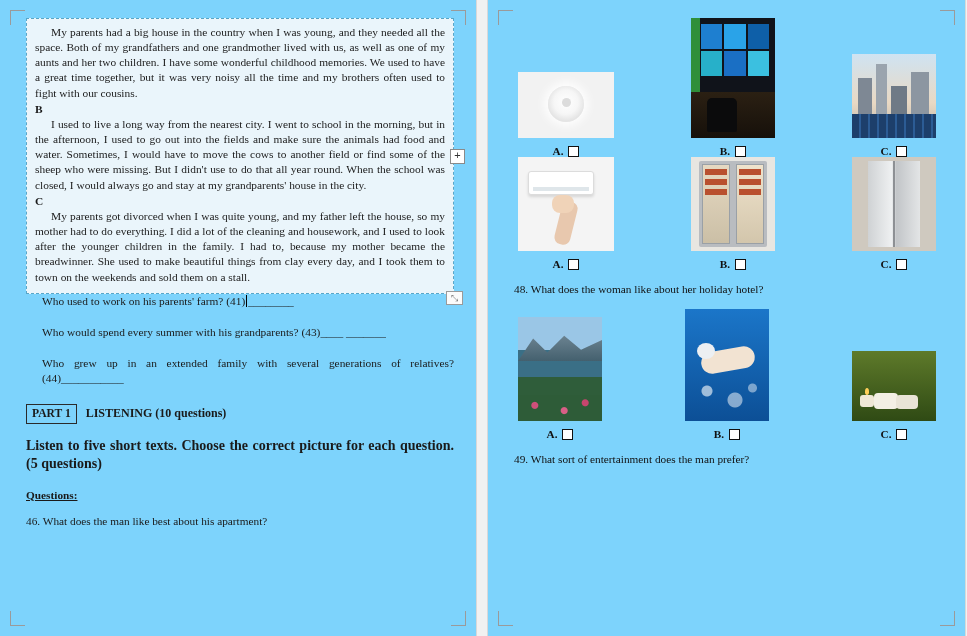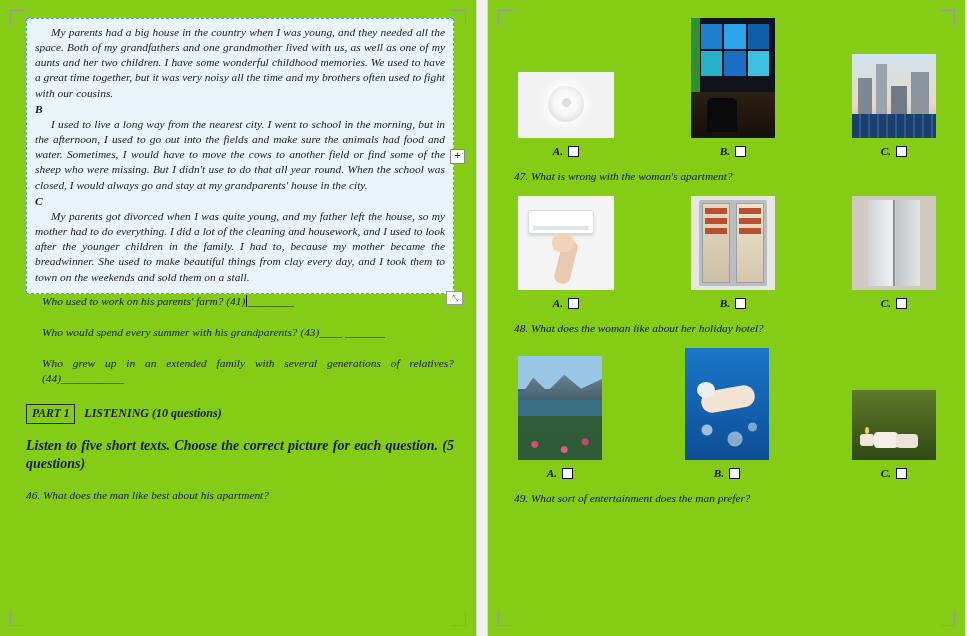--- a/index.html
+++ b/index.html
@@ -4,24 +4,23 @@
 <style>
   html,body{margin:0;padding:0;}
   body{
     width:967px;height:636px;
     background:#f1f1f1;
     font-family:"Liberation Serif", serif;
     overflow:hidden;
   }
   .pages{display:flex;gap:12px;height:636px;}
   .page{
-    background:#84cc16;
+    background:#7dd3fc;
     position:relative;
     box-shadow:0 0 0 1px #d8d8d8;
-    font-style:italic;
   }
   .page-left{width:476px;}
   .page-right{width:477px;}
 
   
   .crop{position:absolute;width:14px;height:14px;}
   .crop.tl{left:10px;top:10px;border-left:1px solid #9a9a9a;border-top:1px solid #9a9a9a;}
   .crop.tr{right:10px;top:10px;border-right:1px solid #9a9a9a;border-top:1px solid #9a9a9a;}
   .crop.bl{left:10px;bottom:10px;border-left:1px solid #9a9a9a;border-bottom:1px solid #9a9a9a;}
   .crop.br{right:10px;bottom:10px;border-right:1px solid #9a9a9a;border-bottom:1px solid #9a9a9a;}
@@ -167,20 +166,21 @@
       <div class="qlist">
         <p class="q q-first"><span>Who used to work on his parents' farm?  (41)</span><span class="caret"></span><span>________</span></p>
         <p class="q"><span>Who would spend every summer with his grandparents? (43)</span><span>____ _______</span></p>
         <p class="q"><span>Who grew up in an extended family with several generations of relatives? (44)</span><span>___________</span></p>
       </div>
 
       <div class="part7">
         <span class="part-badge">PART 1</span>
         <span class="part-title">LISTENING (10 questions)</span>
         <p class="instr">Listen to five short texts. Choose the correct picture for each question. (5 questions)</p>
+        <p class="questions-lbl">Questions:</p>
         <p class="q46">46. What does the man like best about his apartment?</p>
       </div>
 
     </div>
   </div>
 
   <div class="page page-right">
     <div class="crop tl"></div>
     <div class="crop tr"></div>
     <div class="crop bl"></div>
@@ -222,21 +222,20 @@
               <div class="b3"></div>
               <div class="b4"></div>
               <div class="panel"></div>
           </div>
           <div class="caption">
               <span>C.</span>
               <span class="cbox"></span>
             </div>
         </div>
       </div>
-      <p class="rq">47. What is wrong with the woman's apartment?</p>
 
       <div class="imgrow">
         <div class="cell">
           <div class="ph p-ac">
             <div class="unit"></div>
               <div class="arm"></div>
               <div class="hand"></div>
           </div>
           <div class="caption">
               <span>A.</span>

